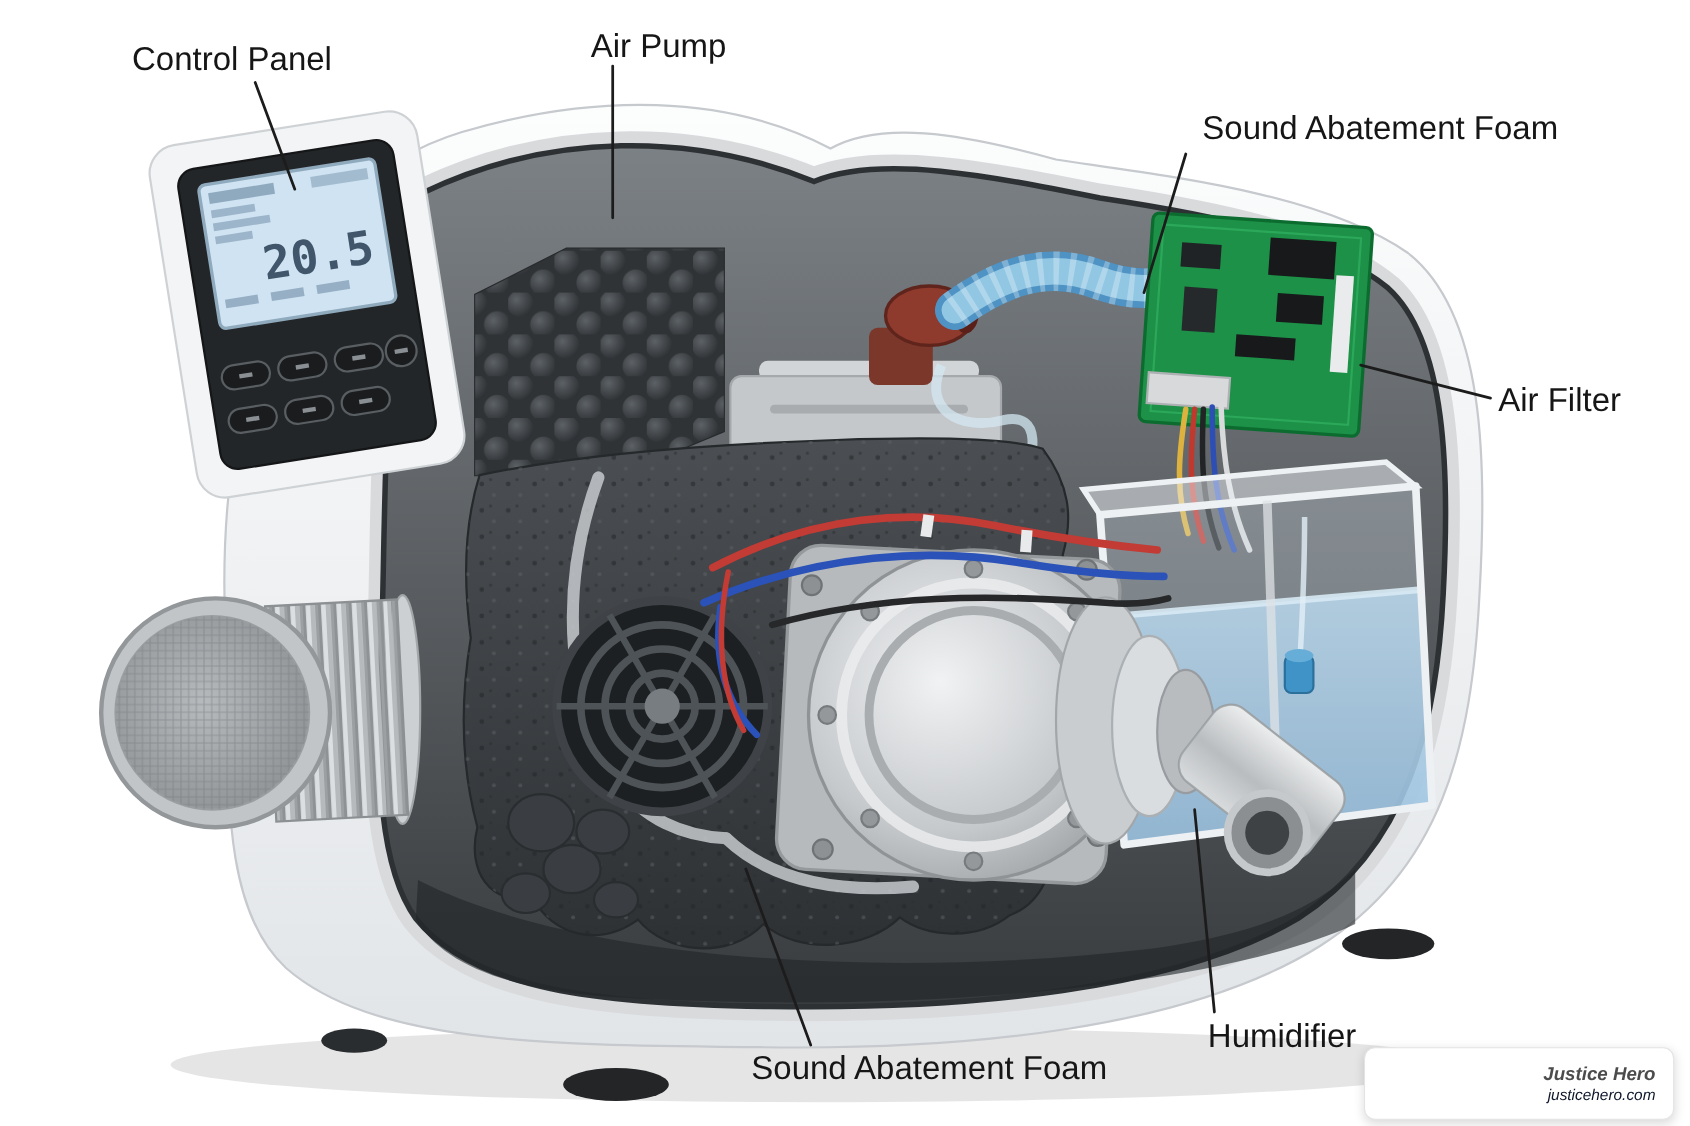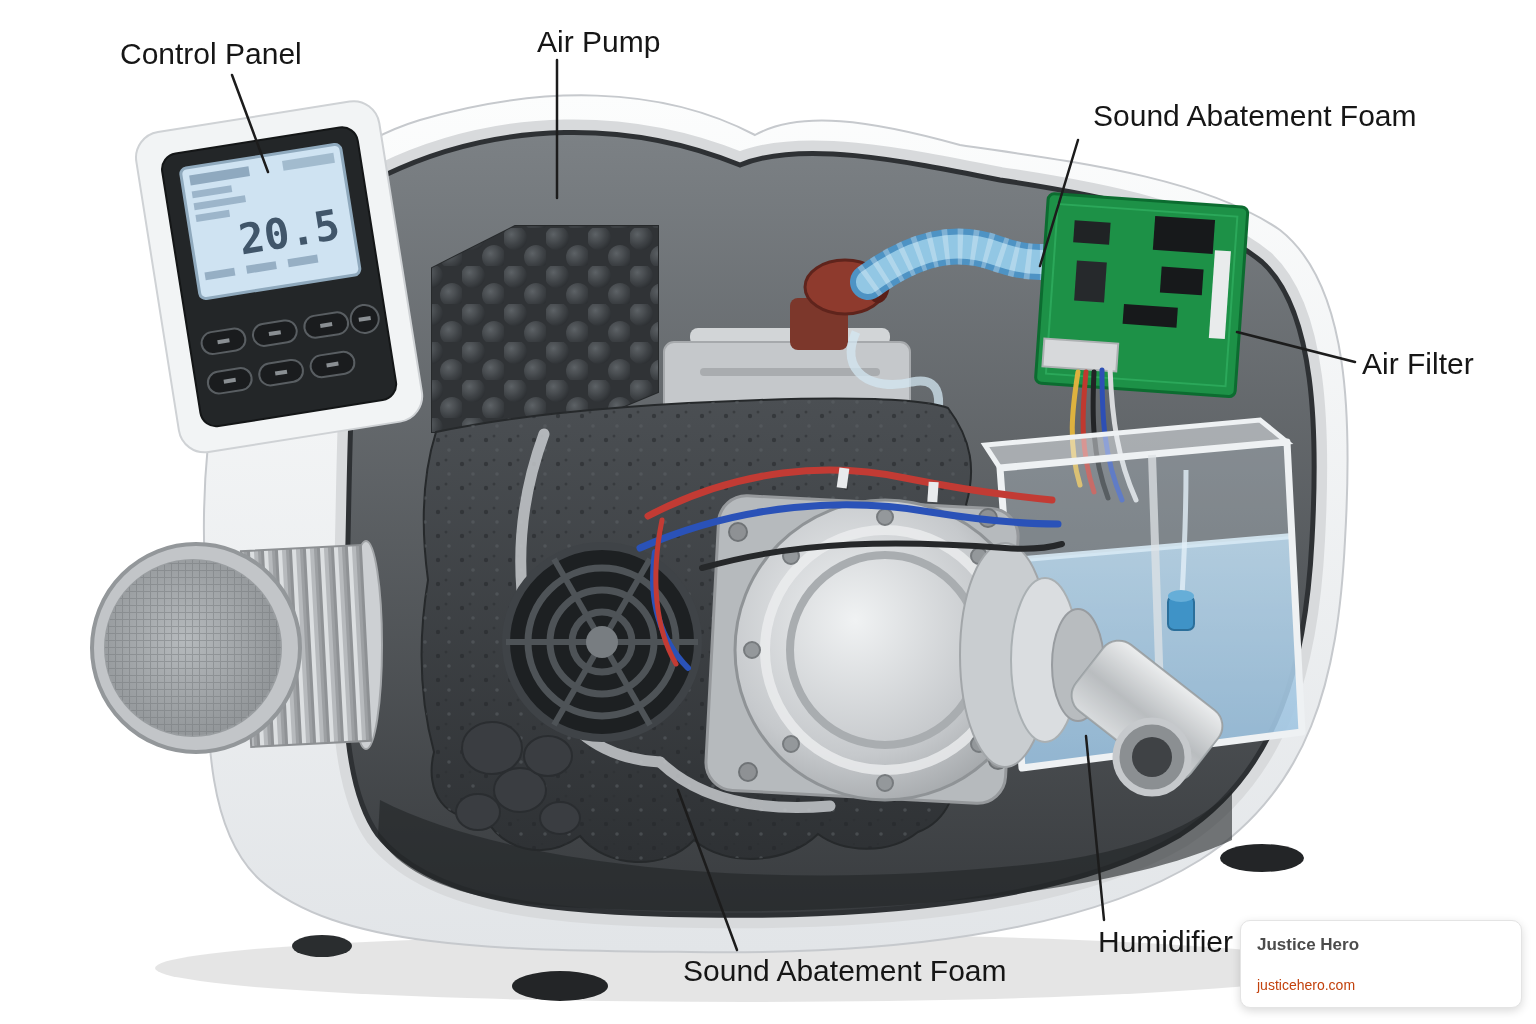--- a/index.html
+++ b/index.html
@@ -2,25 +2,25 @@
 <html><head>
 <meta charset="utf-8">
 <style>
   html,body{margin:0;padding:0;background:#ffffff;}
   .stage{position:relative;width:1536px;height:1024px;background:#ffffff;overflow:hidden;
          font-family:"Liberation Sans",sans-serif;}
   svg text{font-family:"Liberation Sans",sans-serif;}
   .diagram-label{font-size:30px;fill:#161616;}
   .lcd-value{font-family:"DejaVu Sans Mono",monospace;font-weight:bold;font-size:42px;fill:#41566a;}
   .leader{stroke:#1c1c1c;stroke-width:2.5;stroke-linecap:round;}
-  .watermark-card{position:absolute;right:14px;bottom:16px;width:248px;padding:14px 16px;
+  .watermark-card{position:absolute;right:14px;bottom:6px;width:248px;padding:14px 16px;
     background:#ffffff;border:1px solid #e4e4e4;border-radius:10px;
-    box-shadow:0 3px 10px rgba(0,0,0,.15);text-align:left;}
+    box-shadow:0 3px 10px rgba(0,0,0,.15);text-align:right;font-style:italic;}
   .watermark-title{font-weight:bold;font-size:17px;color:#4c4c4c;}
-  .watermark-url{font-size:14px;color:#c2410c;margin-top:22px;}
+  .watermark-url{font-size:14px;color:#0f172a;margin-top:0;}
 </style>
 </head>
 <body>
 
 <div class="stage">
 
 <svg width="1536" height="1024" viewBox="0 0 1536 1024">
   <defs>
     <linearGradient id="shellGrad" x1="0" y1="0" x2="0" y2="1">
       <stop offset="0" stop-color="#fcfdfd"></stop>

